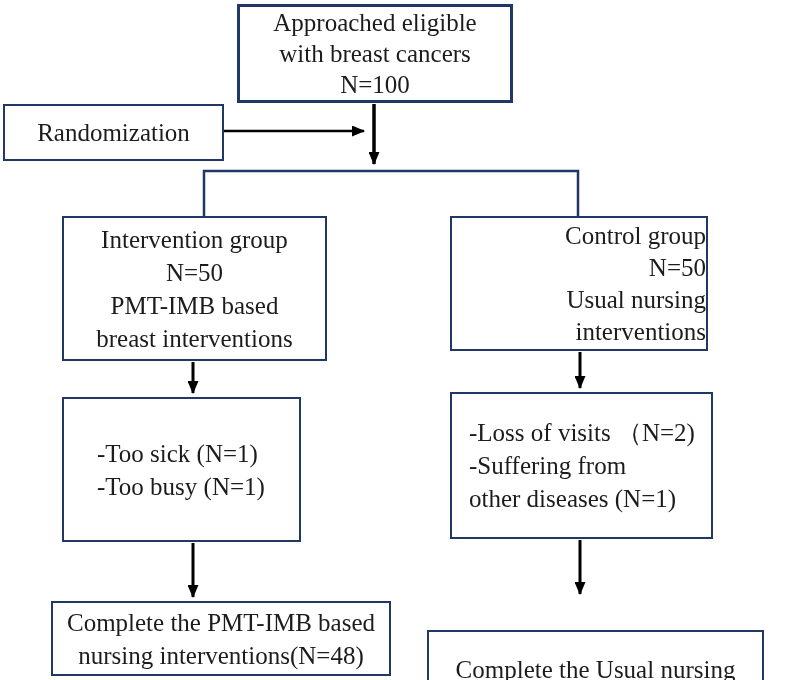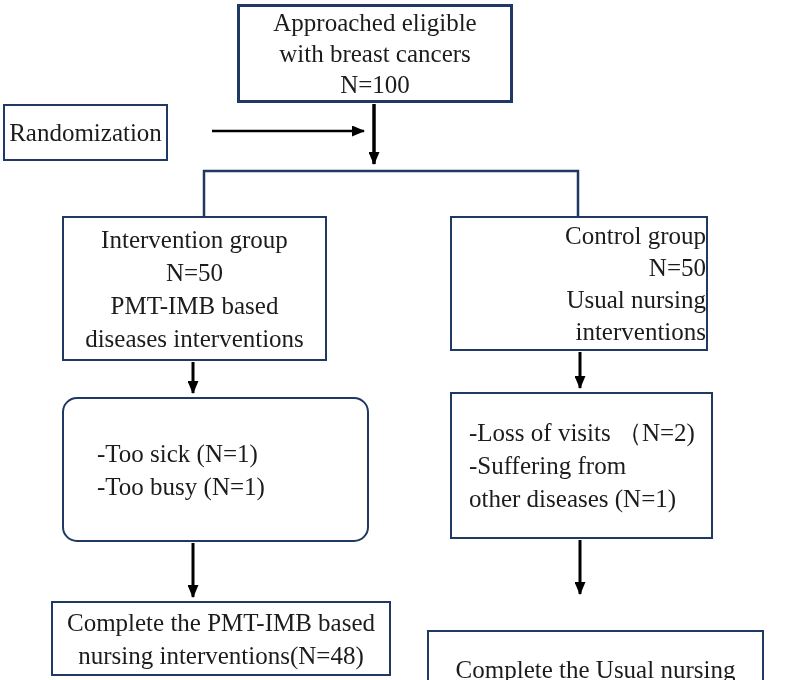--- a/index.html
+++ b/index.html
@@ -35,35 +35,34 @@
     font-size: 25px;
     line-height: 33px;
     text-align: center;
   }
   .box-approached {
     left: 237px; top: 4px; width: 276px; height: 99px;
     border-width: 3px;
     line-height: 31px;
   }
   .box-randomization {
-    left: 3px; top: 104px; width: 165px; height: 57px;
+    left: 3px; top: 104px; width: 221px; height: 57px;
   }
   .box-intervention {
     left: 62px; top: 216px; width: 265px; height: 145px;
   }
   .box-control {
     left: 450px; top: 216px; width: 258px; height: 135px;
     line-height: 32px;
     align-items: flex-end;
   }
   .box-dropout-left {
-    left: 62px; top: 397px; width: 307px; height: 145px;
+    left: 62px; top: 397px; width: 239px; height: 145px;
     text-align: left;
     padding-left: 33px;
-    border-radius: 15px;
   }
   .box-dropout-right {
     left: 450px; top: 392px; width: 263px; height: 147px;
     text-align: left;
     padding-left: 17px;
   }
   .box-complete-left {
     left: 3px; top: 601px; width: 340px; height: 75px; margin-left: 48px;
   }
   .box-complete-right {
@@ -105,21 +104,21 @@
   </div>
 
   <div class="box box-randomization">
     <div class="line">Randomization</div>
   </div>
 
   <div class="box box-intervention">
     <div class="line">Intervention group</div>
     <div class="line">N=50</div>
     <div class="line">PMT-IMB based</div>
-    <div class="line">diseases interventions</div>
+    <div class="line">breast interventions</div>
   </div>
 
   <div class="box box-control">
     <div class="line">Control group</div>
     <div class="line">N=50</div>
     <div class="line">Usual nursing</div>
     <div class="line">interventions</div>
   </div>
 
   <div class="box box-dropout-left">

